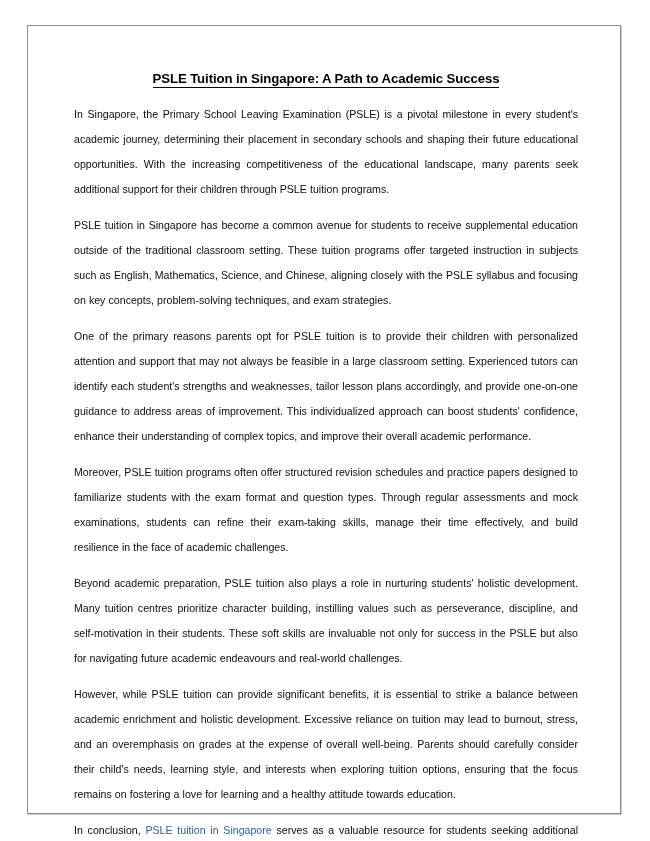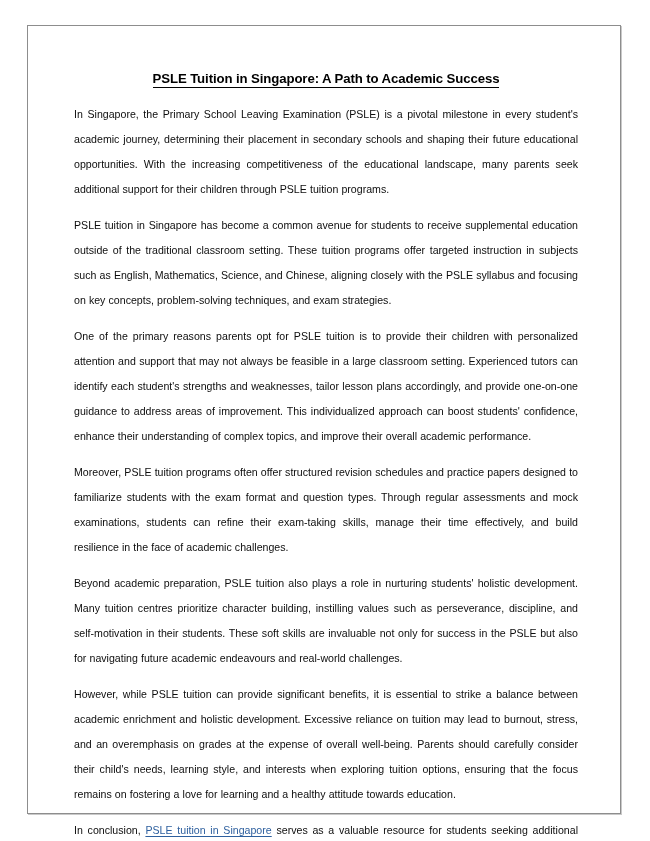--- a/index.html
+++ b/index.html
@@ -67,21 +67,20 @@
     text-justify: inter-word;
     letter-spacing: 0.01px;
     word-spacing: 0.15px;
   }
   .para:last-child {
     margin-bottom: 0;
   }
 
   .doc-link {
     color: #2d5f9e;
-    text-decoration: underline;
     text-underline-offset: 1.5px;
     cursor: pointer;
   }
 </style>
 </head>
 <body>
 
 <div class="page-canvas">
   <div class="page-frame">
     <div class="doc-body">

